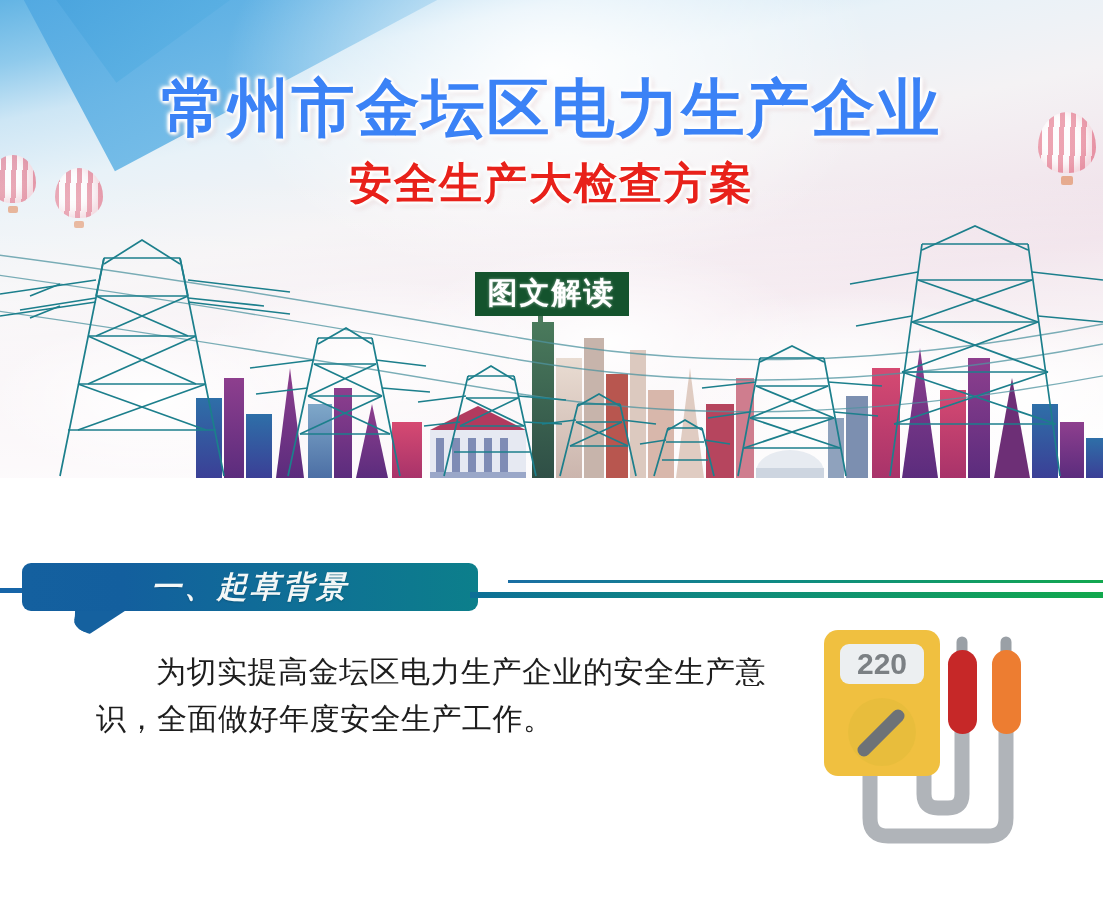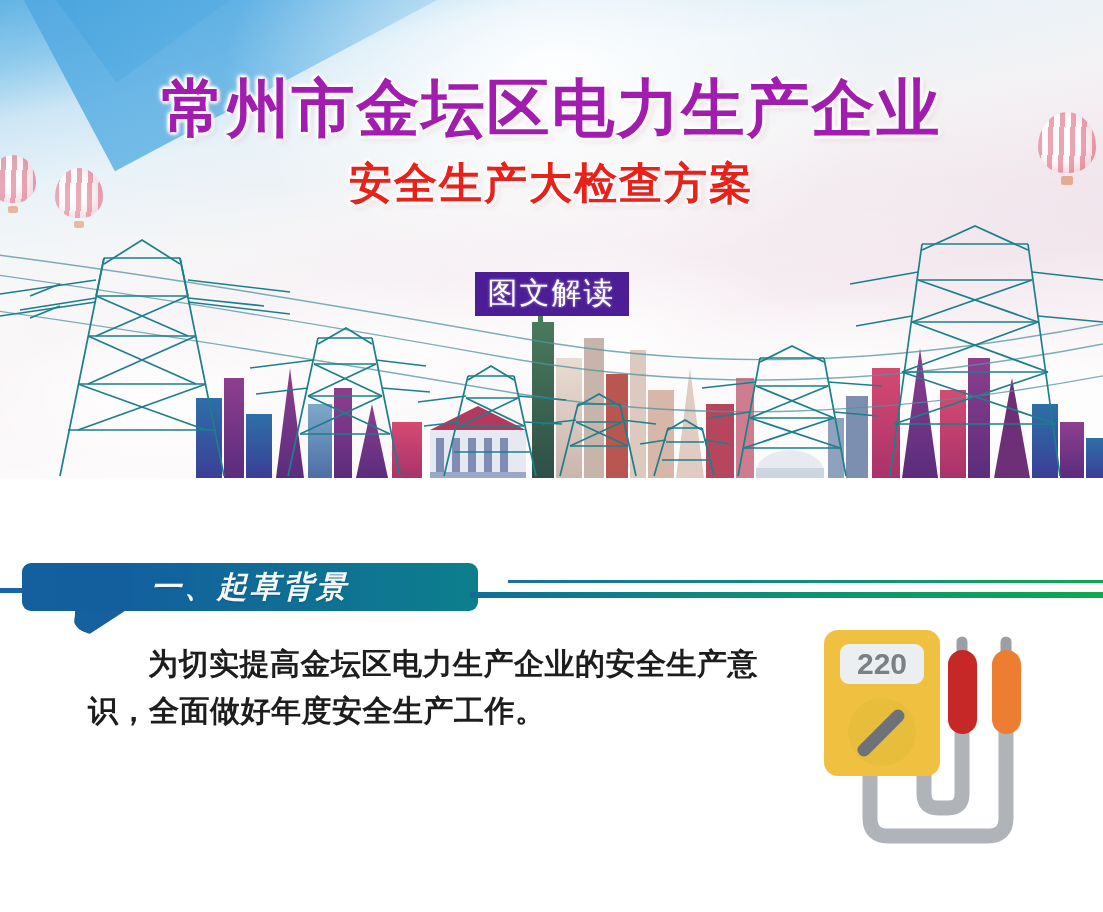--- a/index.html
+++ b/index.html
@@ -155,21 +155,21 @@
   .body-text {
     position: absolute;
     left: 88px; top: 640px;
     width: 714px;
     font-family: "Liberation Serif", "DejaVu Serif", serif;
     font-size: 30px;
     line-height: 47px;
     color: #1d1d1d;
     letter-spacing: .5px;
   }
-  .body-text p { margin: 0; text-indent: 2em; font-weight: bold; }
+  .body-text p { margin: 8px; text-indent: 2em; }
 
   
   .multimeter { position: absolute; left: 812px; top: 622px; width: 270px; height: 262px; }
 </style>
 </head>
 <body>
 
 <div class="banner">
   <div class="sky"></div>
   <div class="sky-diag"></div>
@@ -335,34 +335,34 @@
         <path d="M918,62 L1032,62 M912,104 L1038,104 M902,154 L1048,154 M894,206 L1056,206"></path>
         <path d="M922,32 L975,8 L1028,32"></path>
         <path d="M850,66 L918,54 M1103,62 L1032,54 M856,108 L912,98 M1103,104 L1038,98"></path>
         <path d="M918,62 L1038,104 M1032,62 L912,104 M912,104 L1048,154 M1038,104 L902,154 M902,154 L1056,206 M1048,154 L894,206"></path>
       </g>
     </g>
   </svg>
 
   <div style="position:absolute; left:0; top:72px; width:1103px; text-align:center;">
     <div style="font-family:'Liberation Sans','DejaVu Sans',sans-serif; font-weight:bold;
-                font-size:63px; line-height:72px; color:#a21caf; letter-spacing:2px;
+                font-size:63px; line-height:72px; color:#3b82f6; letter-spacing:2px;
                 text-shadow: 0 0 4px #fff, 2px 0 3px #fff, -2px 0 3px #fff, 0 2px 3px #fff,
                              0 -2px 3px #fff, 2px 2px 5px rgba(255,255,255,.95),
                              -2px -2px 5px rgba(255,255,255,.95), 3px 3px 6px rgba(150,20,20,.18);">常州市金坛区电力生产企业</div>
     <div style="font-family:'Liberation Sans','DejaVu Sans',sans-serif; font-weight:bold;
                 font-size:43px; line-height:78px; color:#e8211a; letter-spacing:2px;
                 text-shadow: 0 0 4px #fff, 2px 0 3px #fff, -2px 0 3px #fff, 0 2px 3px #fff,
                              0 -2px 3px #fff, 2px 2px 5px rgba(255,255,255,.95),
                              -2px -2px 5px rgba(255,255,255,.95), 3px 3px 6px rgba(150,20,20,.18);">安全生产大检查方案</div>
   </div>
 
   <div style="position:absolute; left:0; top:272px; width:1103px; text-align:center;">
-    <span style="display:inline-block; background:#4c1d95; color:#fff; padding:4px 13px 6px;
-                 font-family:'Liberation Serif','DejaVu Serif',serif; font-weight:normal;
+    <span style="display:inline-block; background:#14532d; color:#fff; padding:4px 13px 6px;
+                 font-family:'Liberation Serif','DejaVu Serif',serif; font-weight:bold;
                  font-size:30px; line-height:34px; letter-spacing:2px;
                  text-shadow:0 0 3px rgba(255,255,255,.55);">图文解读</span>
   </div>
 </div>
 
 <div class="section-head">
   <div class="head-left-line"></div>
   <div class="bubble-tail"></div>
   <div class="bubble">
     <span class="bubble-label">一、起草背景</span>

